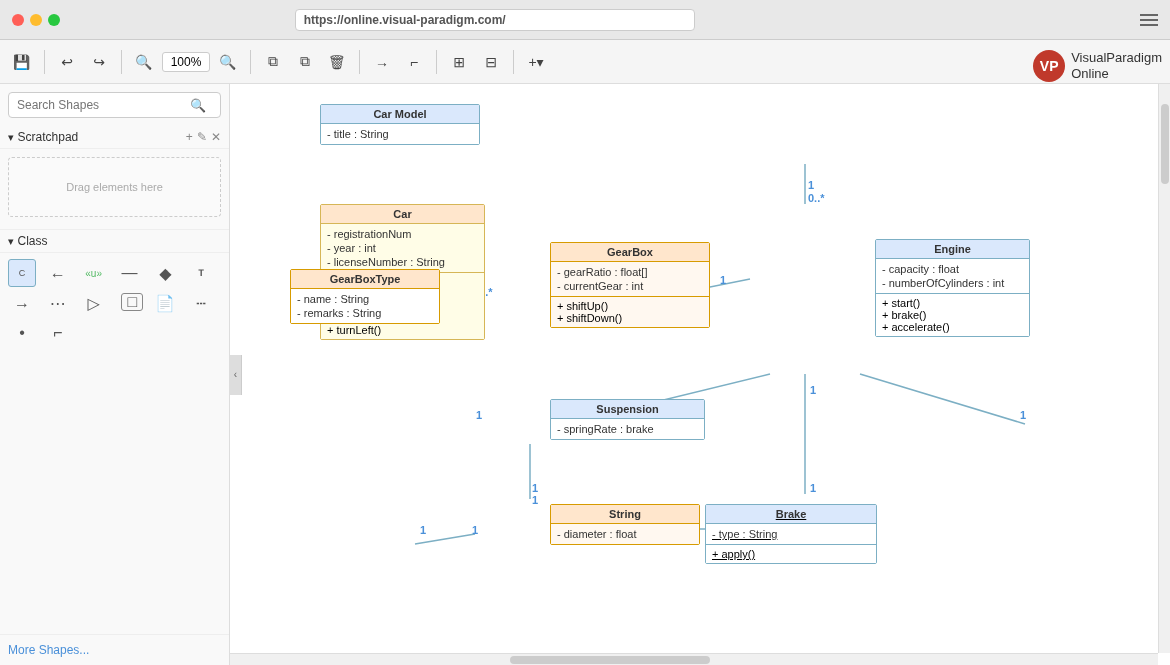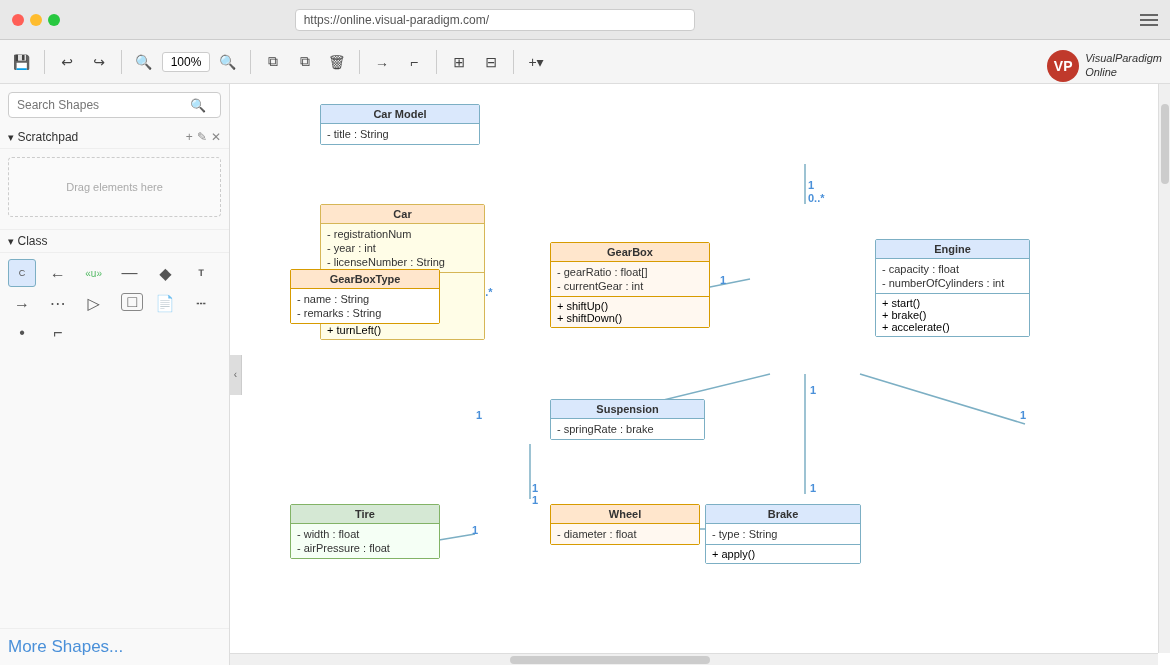--- a/index.html
+++ b/index.html
@@ -5,53 +5,53 @@
     * { box-sizing: border-box; margin: 0; padding: 0; }
     body { font-family: -apple-system, BlinkMacSystemFont, 'Segoe UI', sans-serif; font-size: 12px; background: #f0f0f0; width: 1170px; height: 665px; overflow: hidden; }
 
     
     .titlebar { height: 40px; background: #e8e8e8; display: flex; align-items: center; padding: 0 12px; border-bottom: 1px solid #ccc; }
     .traffic-lights { display: flex; gap: 6px; margin-right: 12px; }
     .tl { width: 12px; height: 12px; border-radius: 50%; }
     .tl-red { background: #ff5f57; }
     .tl-yellow { background: #febc2e; }
     .tl-green { background: #28c840; }
-    .url-bar { flex: 1; background: white; border: 1px solid #ccc; border-radius: 4px; padding: 3px 8px; font-size: 12px; color: #555; max-width: 400px; margin: 0 auto; }
+    .url-bar { flex: 1; background: white; border: 1px solid #ccc; border-radius: 4px; padding: 3px 8px; font-size: 12px; color: #555; max-width: 400px; margin: 0 auto; font-weight: bold; }
     .hamburger { margin-left: auto; display: flex; flex-direction: column; gap: 3px; cursor: pointer; }
     .hamburger span { width: 18px; height: 2px; background: #666; display: block; }
 
     
     .toolbar { height: 44px; background: #f5f5f5; border-bottom: 1px solid #ddd; display: flex; align-items: center; padding: 0 8px; gap: 4px; }
     .toolbar-btn { width: 28px; height: 28px; background: none; border: 1px solid transparent; border-radius: 3px; cursor: pointer; display: flex; align-items: center; justify-content: center; color: #444; font-size: 14px; }
     .toolbar-sep { width: 1px; height: 24px; background: #ccc; margin: 0 4px; }
     .zoom-control { display: flex; align-items: center; gap: 2px; font-size: 12px; color: #333; }
     .zoom-input { width: 48px; text-align: center; border: 1px solid #ccc; border-radius: 3px; padding: 2px; font-size: 12px; }
     .logo { margin-left: auto; display: flex; align-items: center; gap: 4px; }
     .logo-icon { width: 32px; height: 32px; background: #c0392b; border-radius: 50%; display: flex; align-items: center; justify-content: center; color: white; font-weight: bold; font-size: 14px; }
-    .logo-text { font-size: 11px; color: #333; line-height: 1.2; font-style: italic; }
+    .logo-text { font-size: 13px; color: #333; line-height: 1.2; }
 
     
     .main { display: flex; height: calc(665px - 84px); }
 
     
     .sidebar { width: 230px; background: #f9f9f9; border-right: 1px solid #ddd; display: flex; flex-direction: column; }
     .search-bar { padding: 8px; }
     .search-input { width: 100%; padding: 5px 28px 5px 8px; border: 1px solid #ccc; border-radius: 4px; font-size: 12px; background: white; position: relative; }
     .search-wrap { position: relative; }
     .search-icon { position: absolute; right: 14px; top: 50%; transform: translateY(-50%); color: #888; font-size: 13px; }
     .scratchpad-header { display: flex; align-items: center; padding: 4px 8px; font-size: 12px; color: #333; border-bottom: 1px solid #eee; }
     .scratchpad-label { flex: 1; font-weight: 500; }
     .scratchpad-actions { display: flex; gap: 4px; color: #888; }
     .scratchpad-area { margin: 8px; border: 1px dashed #ccc; border-radius: 4px; height: 60px; display: flex; align-items: center; justify-content: center; color: #aaa; font-size: 11px; background: #fafafa; }
     .class-header { display: flex; align-items: center; padding: 4px 8px; font-size: 12px; color: #333; border-top: 1px solid #eee; border-bottom: 1px solid #eee; margin-top: 4px; }
     .class-label { flex: 1; font-weight: 500; }
     .shape-grid { display: grid; grid-template-columns: repeat(6, 1fr); gap: 2px; padding: 6px 8px; }
     .shape-item { width: 28px; height: 28px; display: flex; align-items: center; justify-content: center; cursor: pointer; border: 1px solid transparent; border-radius: 3px; font-size: 16px; color: #555; }
     .more-shapes { padding: 8px; margin-top: auto; border-top: 1px solid #eee; }
-    .more-shapes a { color: #4a90d9; font-size: 17px; text-decoration: none; cursor: pointer; }
+    .more-shapes a { color: #4a90d9; font-size: 12px; text-decoration: none; cursor: pointer; }
 
     
     .canvas { flex: 1; background: white; position: relative; overflow: hidden; }
     .scrollbar-h { position: absolute; bottom: 0; left: 0; right: 12px; height: 12px; background: #f0f0f0; border-top: 1px solid #ddd; }
     .scrollbar-v { position: absolute; top: 0; right: 0; bottom: 12px; width: 12px; background: #f0f0f0; border-left: 1px solid #ddd; }
     .scroll-thumb-h { height: 8px; margin: 2px; background: #ccc; border-radius: 4px; width: 200px; margin-left: 280px; }
     .scroll-thumb-v { width: 8px; margin: 2px; background: #ccc; border-radius: 4px; height: 80px; margin-top: 20px; }
     .collapse-btn { position: absolute; left: 0; top: 50%; transform: translateY(-50%); width: 12px; height: 40px; background: #ddd; border-right: 1px solid #ccc; display: flex; align-items: center; justify-content: center; cursor: pointer; font-size: 10px; color: #666; z-index: 10; }
 
     
@@ -281,36 +281,29 @@
     </div>
 
     <div class="uml-class" style="left:320px; top:315px; width:155px;">
       <div class="uml-header">Suspension</div>
       <div class="uml-body">
         <div>- springRate : brake</div>
       </div>
     </div>
 
 
-    <div class="uml-class green" style="left:60px; top:420px; width:150px;">
-      <div class="uml-header" style="background:#d5e8d4; border-color:#82b366;">Tire</div>
-      <div class="uml-body" style="background:#f5fff5;">
-        <div>- width : float</div>
-        <div>- airPressure : float</div>
-      </div>
-    </div>
 
     <div class="uml-class orange" style="left:320px; top:420px; width:150px;">
-      <div class="uml-header" style="background:#ffe6cc; border-color:#d79b00;">Wheel</div>
+      <div class="uml-header" style="background:#ffe6cc; border-color:#d79b00;">String</div>
       <div class="uml-body" style="background:#fff8f0;">
         <div>- diameter : float</div>
       </div>
     </div>
 
-    <div class="uml-class" style="left:475px; top:420px; width:156px;">
+    <div class="uml-class" style="left:475px; top:420px; width:172px;text-decoration:underline;">
       <div class="uml-header">Brake</div>
       <div class="uml-body">
         <div>- type : String</div>
       </div>
       <div class="uml-section">
         <div>+ apply()</div>
       </div>
     </div>
 
     <div class="scrollbar-h" style="bottom:0;">

